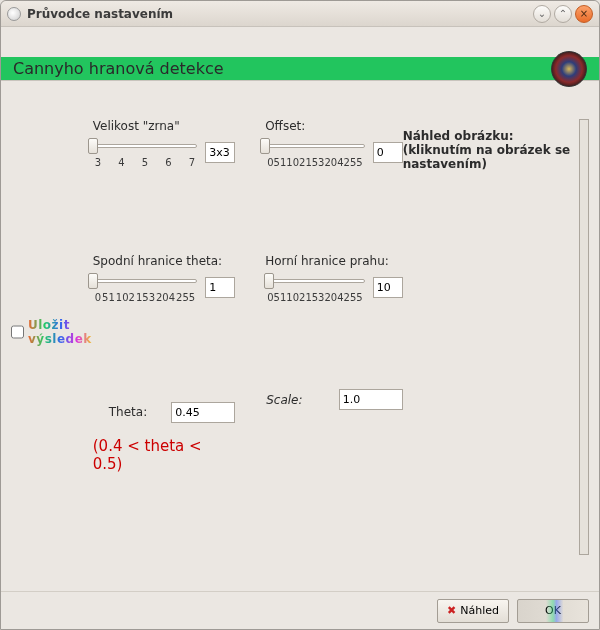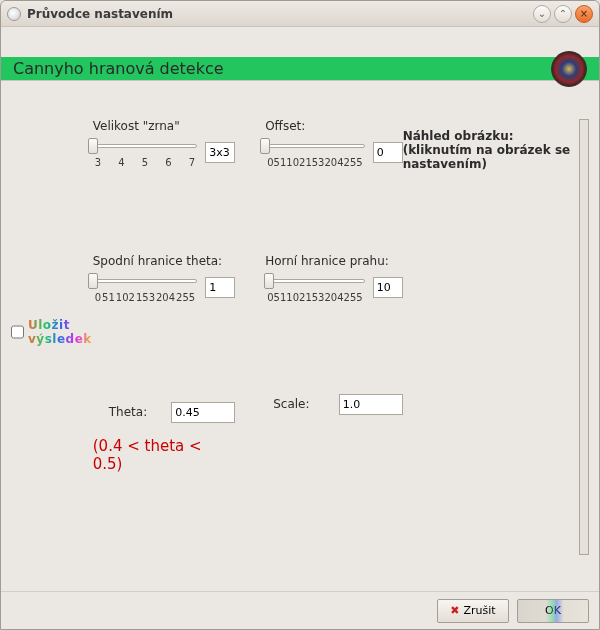--- a/index.html
+++ b/index.html
@@ -173,41 +173,41 @@
       <div class="field">
         <div class="slider-row" style="justify-content:space-between;">
           <div class="label" style="margin:16px;">Theta:</div>
           <input class="val-input wide-input" value="0.45" style="">
         </div>
         <div class="hint">(0.4 &lt; theta &lt; 0.5)</div>
       </div>
 
       <div class="field">
         <div class="slider-row" style="justify-content:space-between;">
-          <div class="label" style="margin:8px;">Scale:</div>
+          <div class="label" style="margin:1px;font-style:italic;">Scale:</div>
           <input class="val-input wide-input" value="1.0" style="">
         </div>
       </div>
 
     </div>
 
     <div class="preview-label">Náhled obrázku: (kliknutím na obrázek se nastavením)</div>
     <div class="preview-box">
       <div class="preview-img">
         <div class="layer1"></div>
         <div class="layer2"></div>
         <div class="gl"></div>
       </div>
     </div>
 
   </div>
 
   <div class="footer">
     <button class="btn">
       <span class="xico">✖</span>
-      <span>Zrušit</span>
+      <span>Náhled</span>
     </button>
     <button class="btn glitchbtn">
       <span>OK</span>
     </button>
   </div>
 
 </div>
 
 </body></html>

